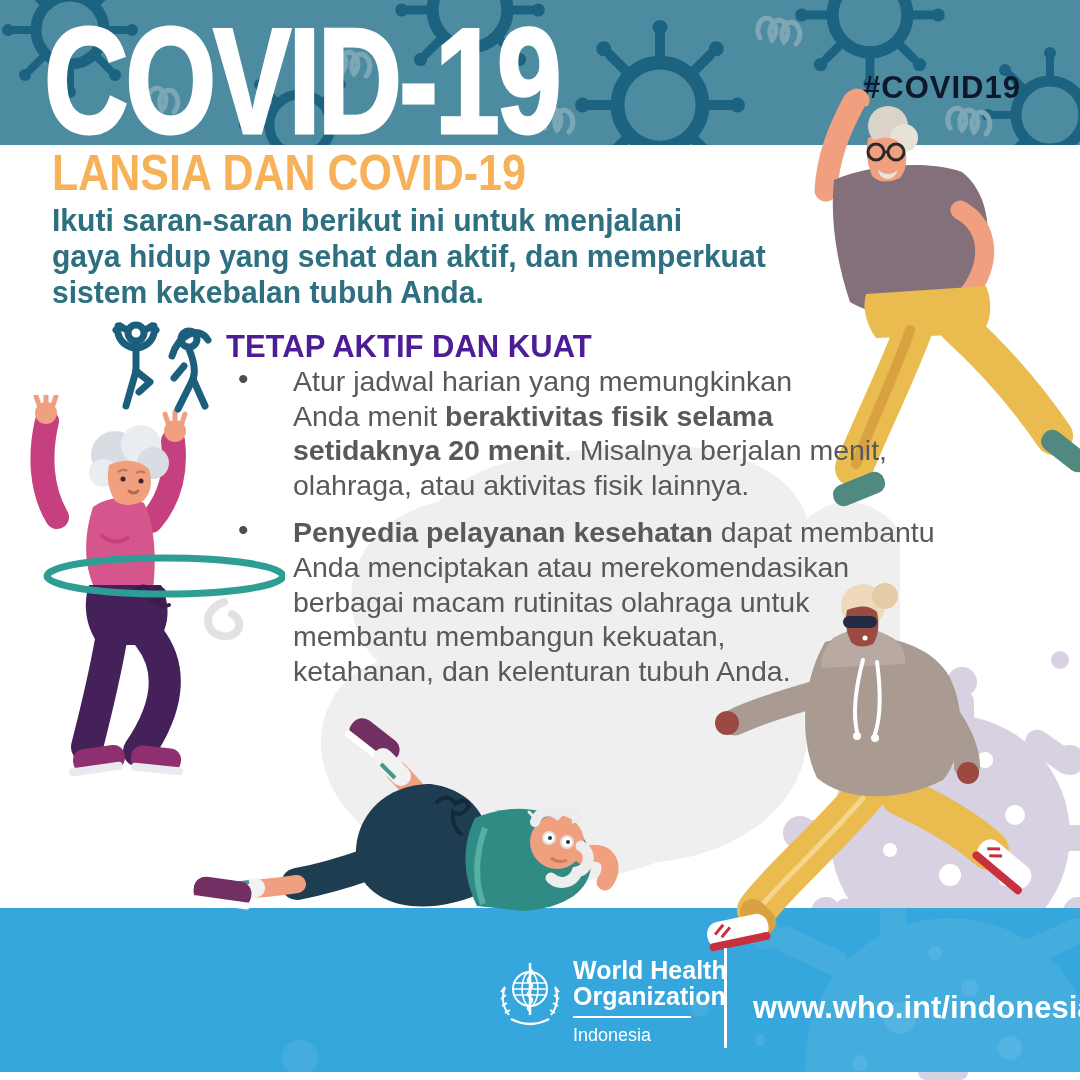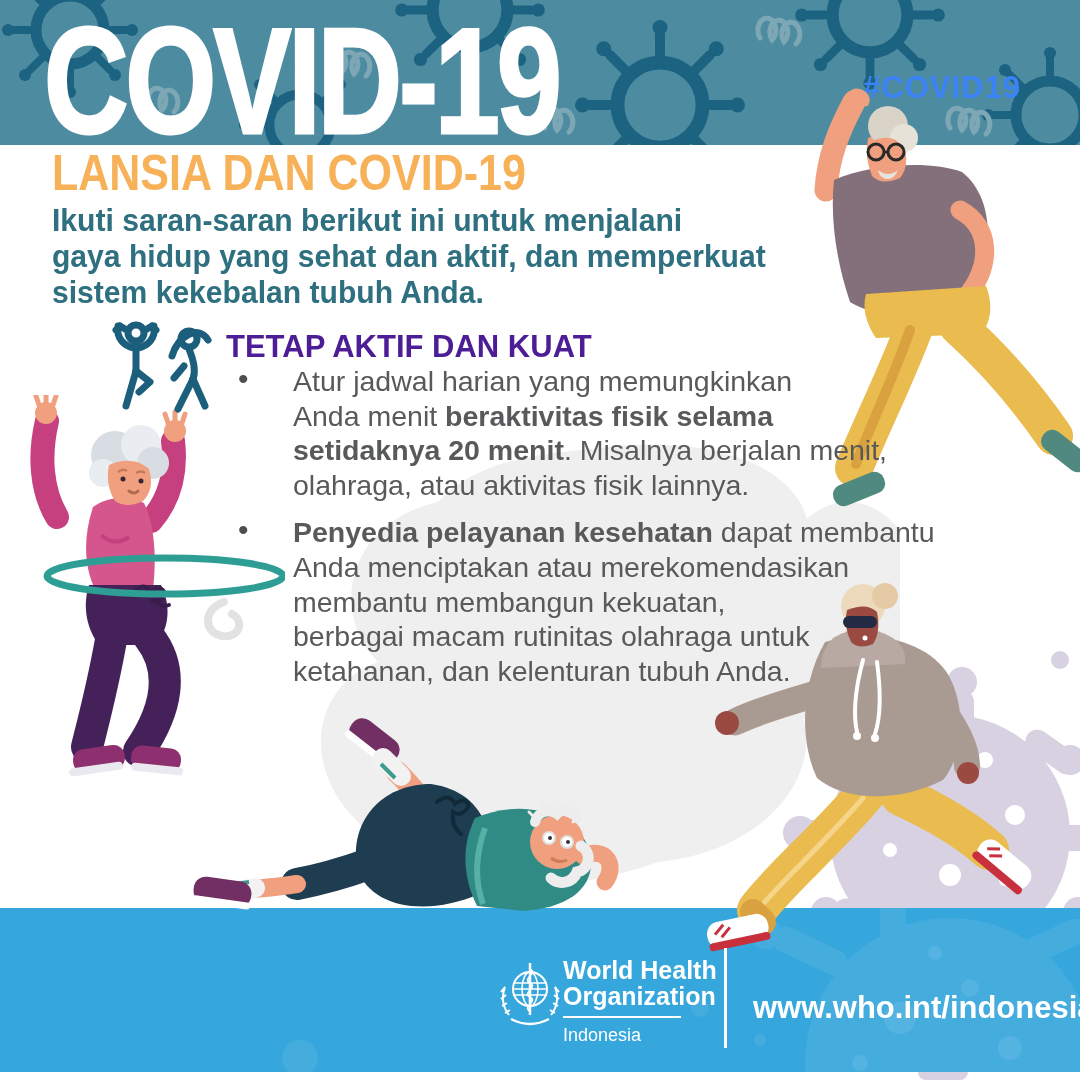--- a/index.html
+++ b/index.html
@@ -6,21 +6,21 @@
   body{width:1080px;height:1080px;position:relative;overflow:hidden;background:#ffffff;
        font-family:"Liberation Sans","DejaVu Sans",sans-serif;}
   .abs{position:absolute;}
 
   
   .banner{left:0;top:0;width:1080px;height:145px;background:#4d8ca0;overflow:hidden;z-index:5;}
   .banner svg{position:absolute;left:0;top:0;}
   .big-title{left:44px;top:6px;z-index:6;color:#ffffff;font-size:150px;font-weight:bold;
              line-height:1;letter-spacing:-4px;transform:scaleX(0.78);transform-origin:left top;
              -webkit-text-stroke:3px #ffffff;white-space:nowrap;}
-  .hashtag{left:863px;top:70px;z-index:6;color:#3b82f6;font-size:31px;font-weight:bold;letter-spacing:1px;}
+  .hashtag{left:863px;top:70px;z-index:6;color:#0f172a;font-size:31px;font-weight:bold;letter-spacing:1px;}
 
   
   .kicker{left:52px;top:144px;z-index:7;color:#f7b158;font-size:50px;font-weight:bold;
           transform:scaleX(0.86);transform-origin:left top;white-space:nowrap;}
   .intro{left:52px;top:202px;z-index:7;color:#2e6f80;font-size:32px;font-weight:bold;
          line-height:36px;transform:scaleX(0.94);transform-origin:left top;white-space:nowrap;}
 
   
   .sec-head{left:226px;top:329px;z-index:7;color:#4c1d95;font-size:31px;font-weight:bold;white-space:nowrap;}
   .bullets{left:238px;top:364px;z-index:7;color:#58595b;font-size:28.5px;line-height:34.6px;}
@@ -34,21 +34,21 @@
   .virus-lav{left:760px;top:620px;z-index:2;}
   .lav-bit{left:918px;top:1072px;width:50px;height:8px;background:#d8d1e2;z-index:1;
            border-radius:0 0 10px 10px;}
 
   
   .people{z-index:6;}
 
   
   .bar{left:0;top:908px;width:1080px;height:164px;background:#36a7dd;overflow:hidden;z-index:4;}
   .who{left:497px;top:957px;z-index:8;display:flex;color:#ffffff;}
-  .who-text{}
+  .who-text{margin-left:10px;}
   .who-l1{font-size:25px;font-weight:bold;line-height:26px;white-space:nowrap;}
   .who-rule{width:118px;height:2px;background:#ffffff;margin-top:7px;}
   .who-region{font-size:18px;margin-top:7px;white-space:nowrap;}
   .divider{left:724px;top:948px;width:3px;height:100px;background:#ffffff;z-index:8;}
   .url{left:753px;top:990px;z-index:8;color:#ffffff;font-size:31px;font-weight:bold;white-space:nowrap;}
 
   
   .ex-icon{left:106px;top:316px;z-index:7;}
 </style>
 </head>
@@ -229,22 +229,22 @@
       <span class="dot">•</span>
       <div class="bline"><span>Atur jadwal harian yang memungkinkan</span></div>
       <div class="bline"><span>Anda menit </span><span class="b">beraktivitas fisik selama</span></div>
       <div class="bline"><span class="b">setidaknya 20 menit</span><span>. Misalnya berjalan menit,</span></div>
       <div class="bline"><span>olahraga, atau aktivitas fisik lainnya.</span></div>
     </div>
     <div class="bullet">
       <span class="dot">•</span>
       <div class="bline"><span class="b">Penyedia pelayanan kesehatan</span><span> dapat membantu</span></div>
       <div class="bline"><span>Anda menciptakan atau merekomendasikan</span></div>
+      <div class="bline"><span>berbagai macam rutinitas olahraga untuk</span></div>
       <div class="bline"><span>membantu membangun kekuatan,</span></div>
-      <div class="bline"><span>berbagai macam rutinitas olahraga untuk</span></div>
       <div class="bline"><span>ketahanan, dan kelenturan tubuh Anda.</span></div>
     </div>
   </div>
 
 <svg class="abs people" style="left:15px;top:395px;" width="270" height="395" viewBox="0 0 270 395">
 
   <path d="M32,26 C24,60 26,95 42,122" stroke="#c6407f" stroke-width="24" fill="none" stroke-linecap="round"></path>
   <path d="M158,46 C162,80 154,105 136,126" stroke="#c6407f" stroke-width="24" fill="none" stroke-linecap="round"></path>
   <g fill="#f0a07e">
     <circle cx="31" cy="18" r="11"></circle>

